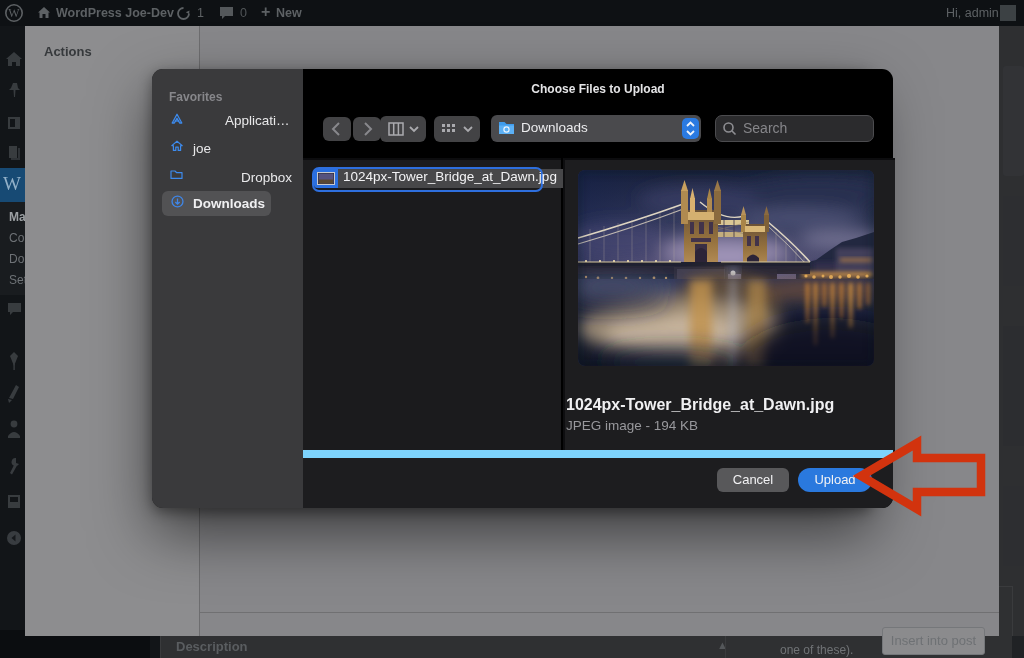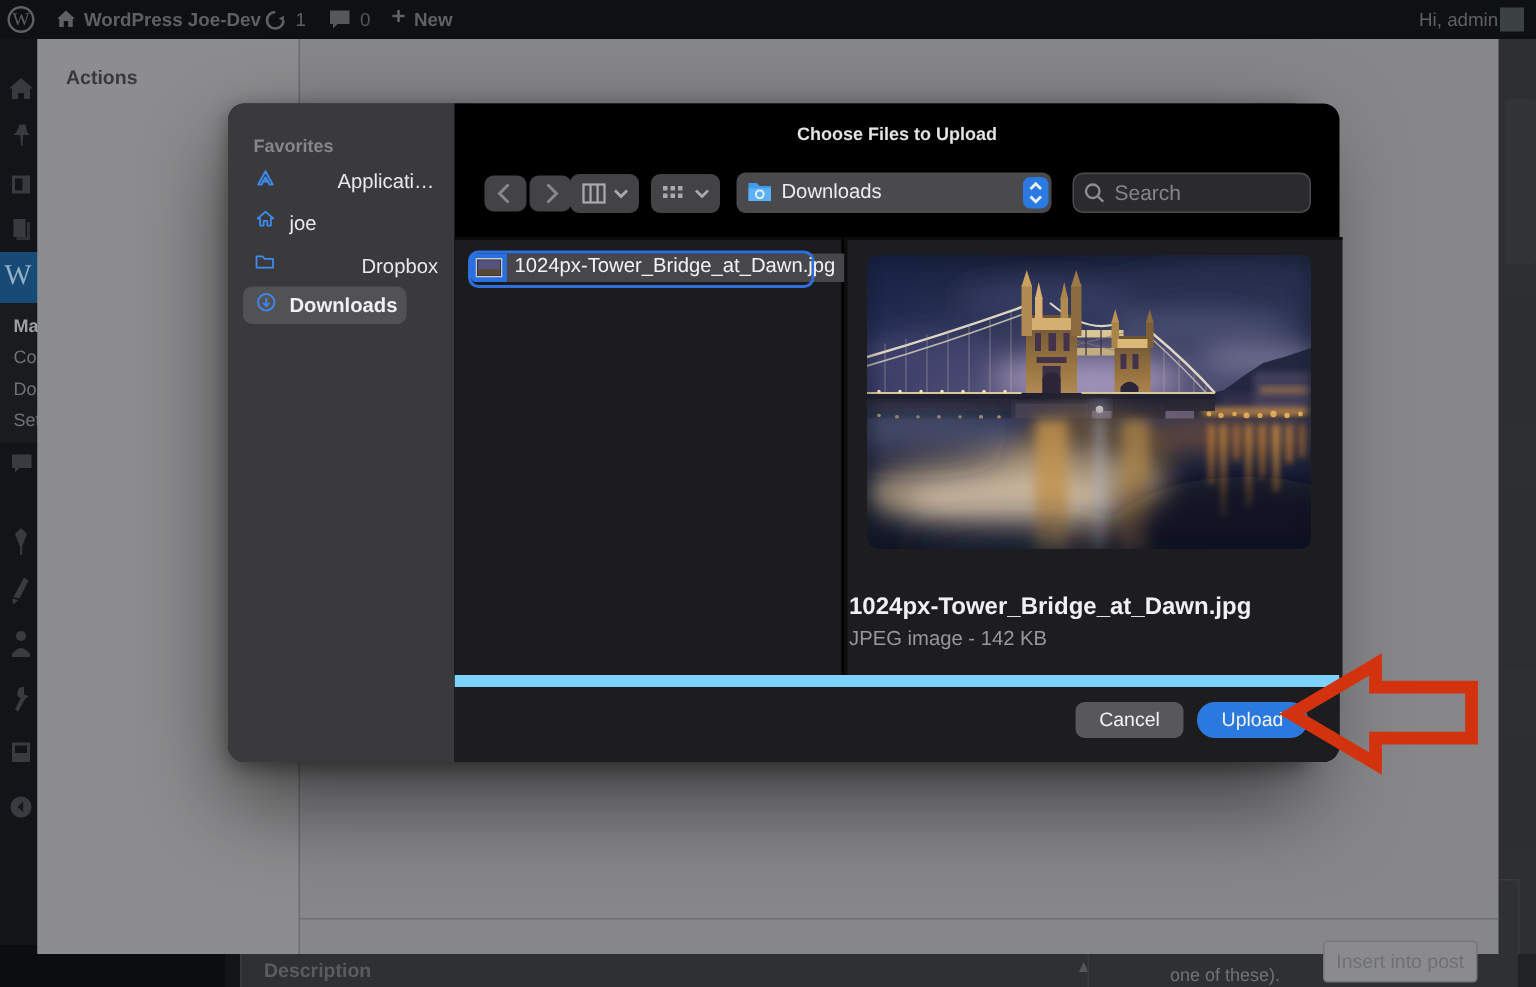--- a/index.html
+++ b/index.html
@@ -401,21 +401,21 @@
             <ellipse cx="252" cy="186" rx="88" ry="38" fill="#0d1120" opacity="0.8"></ellipse>
             <ellipse cx="95" cy="192" rx="72" ry="13" fill="#1d2438" opacity="0.85"></ellipse>
             <ellipse cx="30" cy="130" rx="60" ry="14" fill="#141a2c" opacity="0.5"></ellipse>
             <ellipse cx="35" cy="117" rx="45" ry="7" fill="#565a78" opacity="0.7"></ellipse>
           </g>
 
           <rect width="296" height="196" fill="none" stroke="#10141f" stroke-width="6" opacity="0.35" filter="url(#b4)"></rect>
         </svg>
         </div>
         <div class="abs" style="left:1px;top:236px;font-size:16px;font-weight:bold;color:#f0f0f2;">1024px-Tower_Bridge_at_Dawn.jpg</div>
-        <div class="abs" style="left:1px;top:258px;font-size:13.5px;color:#98989c;">JPEG image - 142 KB</div>
+        <div class="abs" style="left:1px;top:258px;font-size:13.5px;color:#98989c;">JPEG image - 194 KB</div>
       </div>
       <div class="abs" id="macbot">
         <div class="macbtn" style="left:414px;top:10px;width:72px;background:#58585a;">Cancel</div>
         <div class="macbtn" style="left:495px;top:10px;width:74px;background:#2a79de;border-radius:12px;">Upload</div>
       </div>
     </div>
   </div>
 
   <svg class="abs" style="left:845px;top:425px;z-index:30;" width="160" height="110" viewBox="0 0 160 110">
     <path d="M16,51 L72,18 L72,33 L136,33 L136,67 L72,67 L72,84 Z" fill="none" stroke="#d2330e" stroke-width="8.5" stroke-linejoin="miter"></path>

